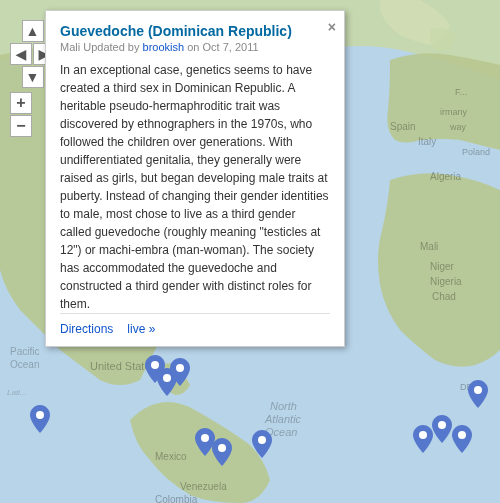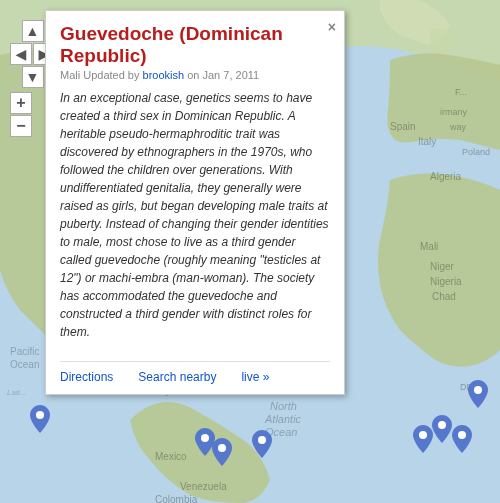--- a/index.html
+++ b/index.html
@@ -62,50 +62,49 @@
     .info-close {
       position: absolute;
       top: 8px; right: 8px;
       font-size: 14px;
       color: #888;
       cursor: pointer;
       font-weight: bold;
     }
 
     .info-title {
-      font-size: 19px;
+      font-size: 14px;
       font-weight: bold;
-      color: #b91c1c;
+      color: #0369a1;
       margin-bottom: 2px;
       padding-right: 16px;
     }
 
     .info-meta {
       font-size: 11px;
       color: #888;
       margin-bottom: 8px;
     }
 
     .info-meta a {
       color: #1155cc;
       text-decoration: none;
       margin-top: 20px;
     }
 
     .info-body {
       font-size: 12px;
       color: #333;
       line-height: 1.5;
-      margin-bottom: 20px;
-      font-style: italic;
+      margin-bottom: 0;
     }
 
     .info-actions {
       display: flex;
-      gap: 15px;
+      gap: 4px;
       align-items: center;
       border-top: 1px solid #e0e0e0;
       padding-top: 8px;
     }
 
     .info-action-link {
       color: #1155cc;
       font-size: 12px;
       text-decoration: none;
       cursor: pointer;
@@ -263,23 +262,22 @@
 </div>
 
 <div class="info-panel">
   <span class="info-close">×</span>
 
   <div class="info-title">Guevedoche (Dominican Republic)</div>
 
   <div class="info-meta">
     <span>Mali Updated by</span>
     <a href="#">brookish</a>
-    <span> </span><span>on Jan 7, 2011</span>
+    <span> </span><span>on Oct 7, 2011</span>
   </div>
 
   <div class="info-body">In an exceptional case, genetics seems to have created a third sex in Dominican Republic. A heritable pseudo-hermaphroditic trait was discovered by ethnographers in the 1970s, who followed the children over generations. With undifferentiated genitalia, they generally were raised as girls, but began developing male traits at puberty. Instead of changing their gender identities to male, most chose to live as a third gender called guevedoche (roughly meaning "testicles at 12") or machi-embra (man-woman). The society has accommodated the guevedoche and constructed a third gender with distinct roles for them.</div>
 
   <div class="info-actions">
     <a href="#" class="info-action-link">Directions</a>
-    <a href="#" class="info-action-link">Search nearby</a>
     <a href="#" class="info-action-link">live »</a>
   </div>
 </div>
 
 </body></html>

